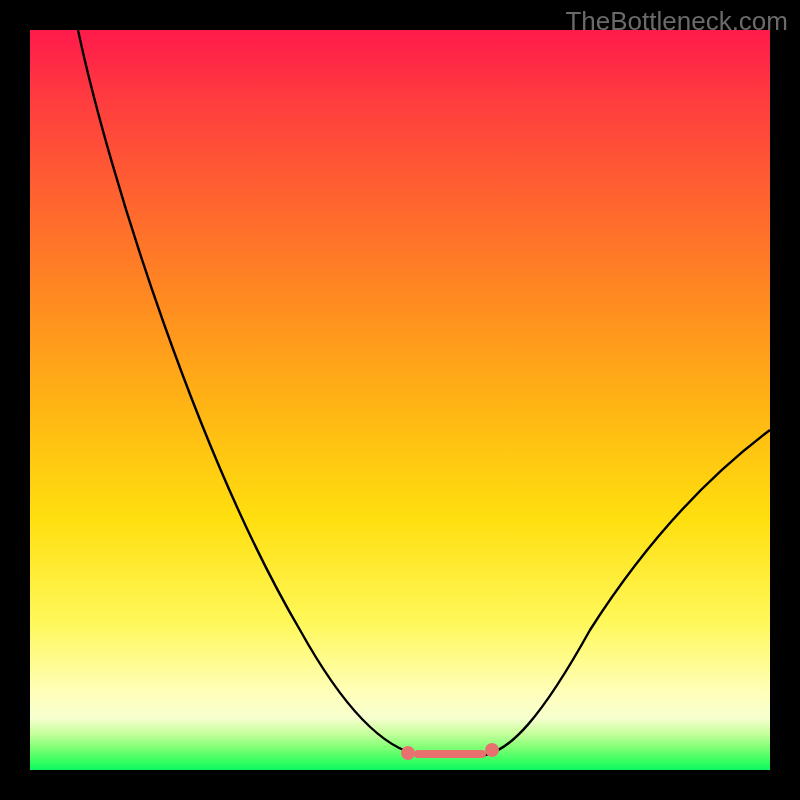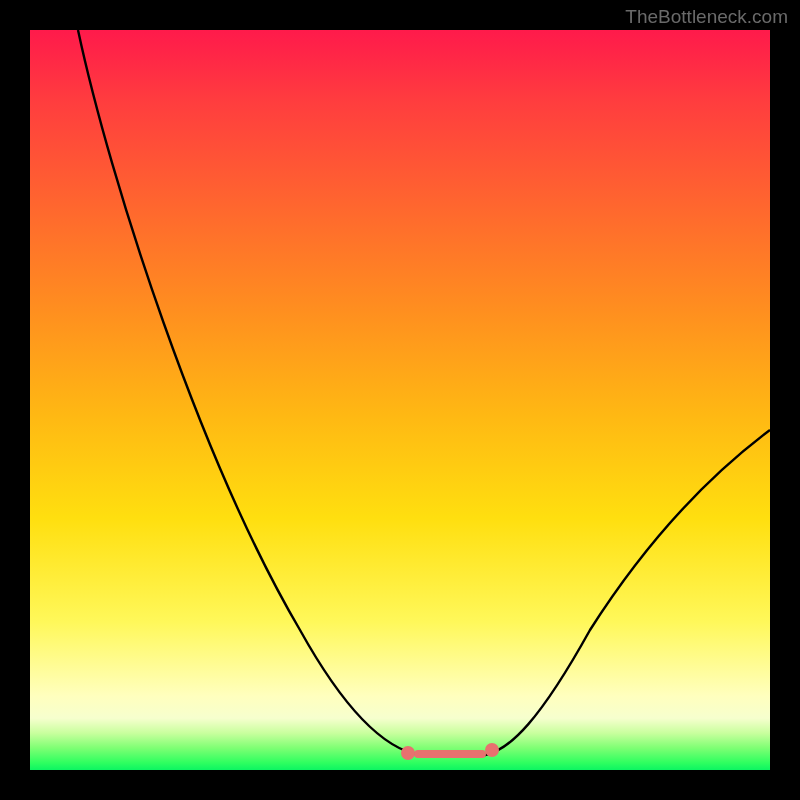--- a/index.html
+++ b/index.html
@@ -46,21 +46,21 @@
     left: 0;
     top: 0;
     width: 740px;
     height: 740px;
   }
   .attribution {
     position: absolute;
     top: 6px;
     right: 12px;
     color: #6a6a6a;
-    font-size: 19px;
+    font-size: 26px;
     font-weight: 400;
     letter-spacing: 0px;
   }
 </style>
 </head>
 <body>
 
 <div class="frame">
   <div class="attribution">TheBottleneck.com</div>
 

